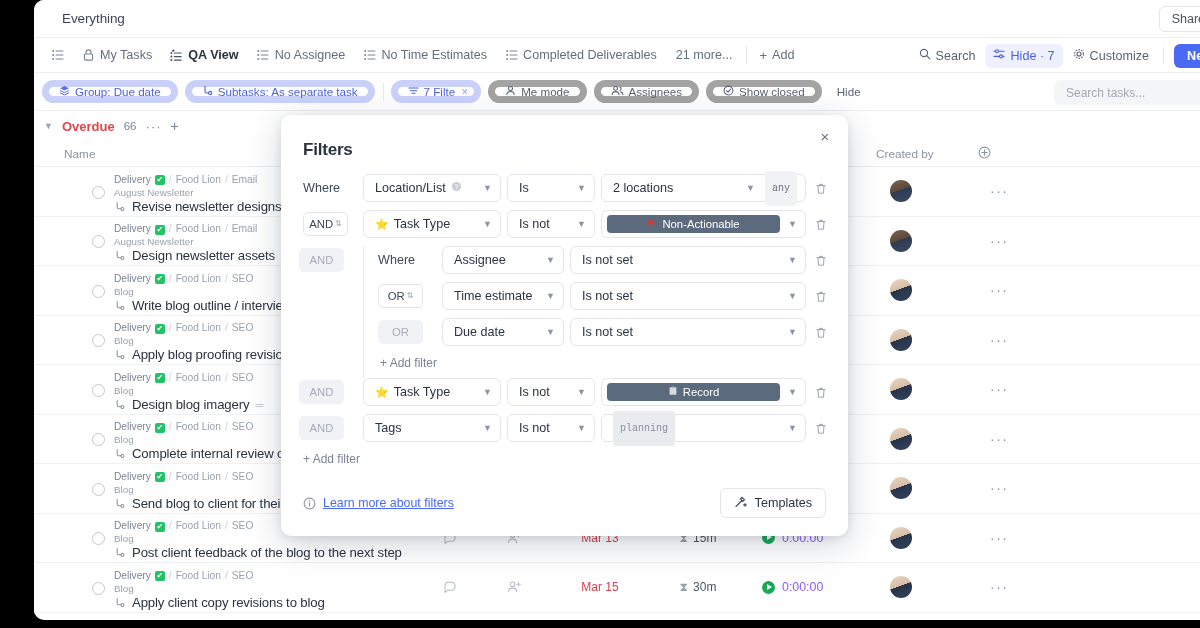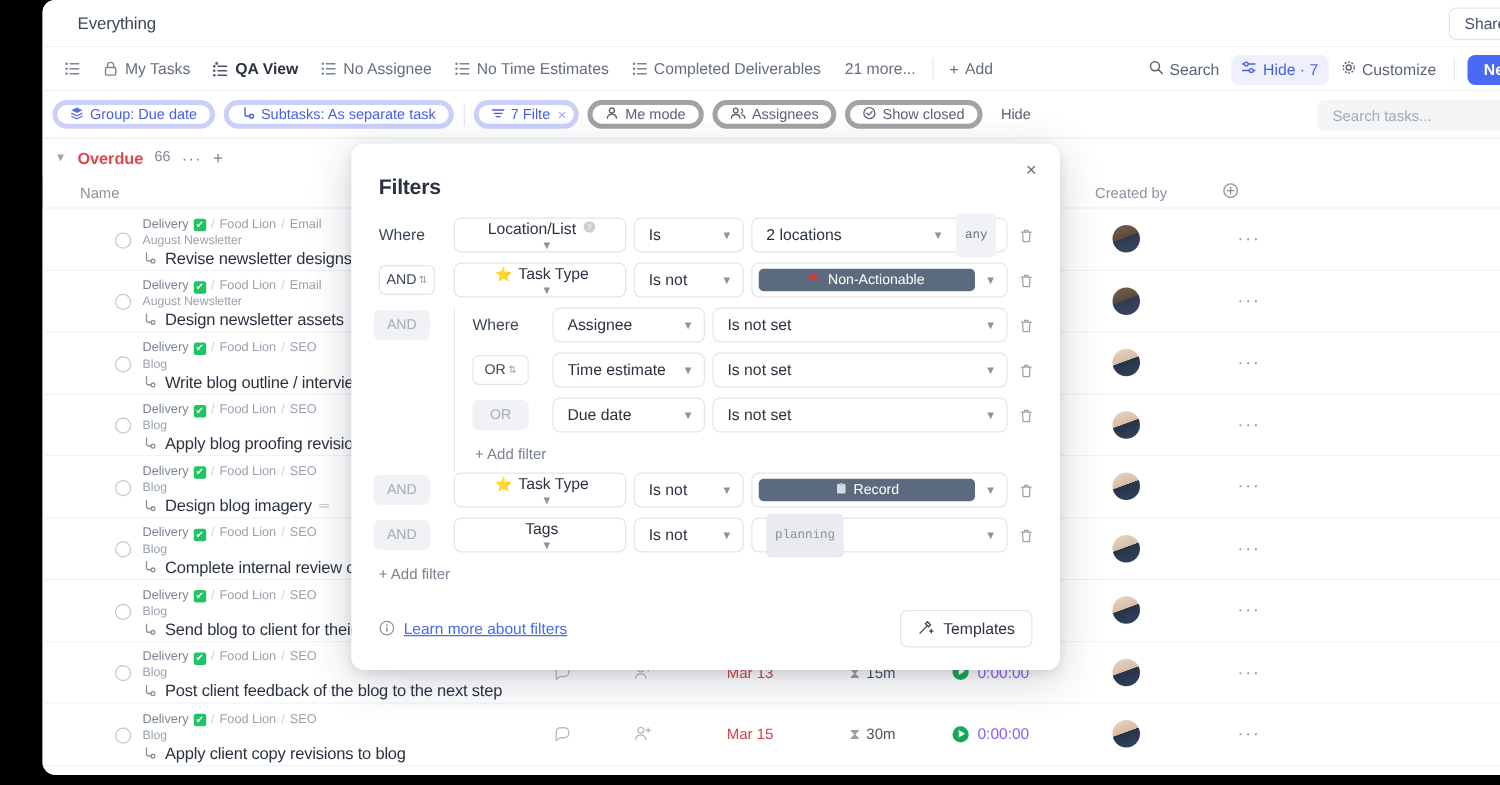--- a/index.html
+++ b/index.html
@@ -107,21 +107,21 @@
     position: relative;
     height: 38px;
     background: #ffffff;
     display: flex; align-items: center;
     padding-left: 8px;
     border-bottom: 1px solid #eceef1;
   }
   .chip {
     display: inline-flex; align-items: center; gap: 5px;
     height: 23px; padding: 0 10px;
-    border: 4px solid #a3a3a3; border-radius: 12px;
+    border: 7px solid #a3a3a3; border-radius: 12px;
     font-size: 11.6px; color: #5b6images;
     color: #5b6474;
     margin-right: 7px; white-space: nowrap;
     background: #fff;
   }
   .chip.blue { color: #4a5fe0; border-color: #c9d1fb; }
   .chip.active-filter { color: #4a5fe0; border-color: #c9d1fb; padding-right: 6px; }
   .chip .x { font-size: 12px; color: #9aa3ff; margin-left: 1px; }
   .chip-plain {
     font-size: 11.6px; color: #5b6474; padding: 0 8px; white-space: nowrap;
@@ -271,21 +271,21 @@
   .conj .spin { font-size: 8px; color:#98a0ac; line-height: 8px; }
   .sel {
     height: 28px; border: 1px solid #e3e5ea; border-radius: 6px;
     background: #fff; display: flex; align-items: center;
     padding: 0 8px 0 11px; font-size: 12.6px; color: #2b3340;
     position: relative;
   }
   .sel .cap { flex: 1; white-space: nowrap; display:flex; align-items:center; gap:5px; }
   .sel .chev { color: #8b94a1; font-size: 9px; margin-left: 8px; }
   .sel.field { width: 122px; }
-  .sel.field.wide { width: 138px; flex-direction: column; }
+  .sel.field.wide { width: 138px; }
   .sel.op { width: 88px; }
   .sel.val { flex: 1; }
   .sel.val-nested { flex: 1; }
   .star { font-size: 11px; }
   .pill-dark {
     flex: 1; height: 18px; border-radius: 4px; background: #5b6a7d;
     color: #fff; font-size: 11.3px;
     display: flex; align-items: center; justify-content: center; gap: 5px;
   }
   .pill-grey {
@@ -305,21 +305,21 @@
   .nested-wrap { display: flex; align-items: flex-start; gap: 6px; }
   .add-filter {
     font-size: 12px; color: #7b8494; padding: 2px 0 8px 2px;
   }
   .add-filter.outer { padding: 2px 0 0 4px; }
   .modal-foot {
     display: flex; align-items: center; justify-content: space-between;
     padding: 22px 4px 18px 4px;
   }
   .learn {
-    display: flex; align-items: flex-start; gap: 7px;
+    display: flex; align-items: center; gap: 7px;
     font-size: 12.4px;
   }
   .learn a { color: #4a69f5; text-decoration: underline; }
   .info-ic { color: #8b94a1; display:inline-flex; }
   .tpl-btn {
     display: flex; align-items: center; gap: 7px;
     height: 30px; padding: 0 13px;
     border: 1px solid #e3e5ea; border-radius: 6px;
     font-size: 12.6px; color: #2b3340; background: #fff;
   }

